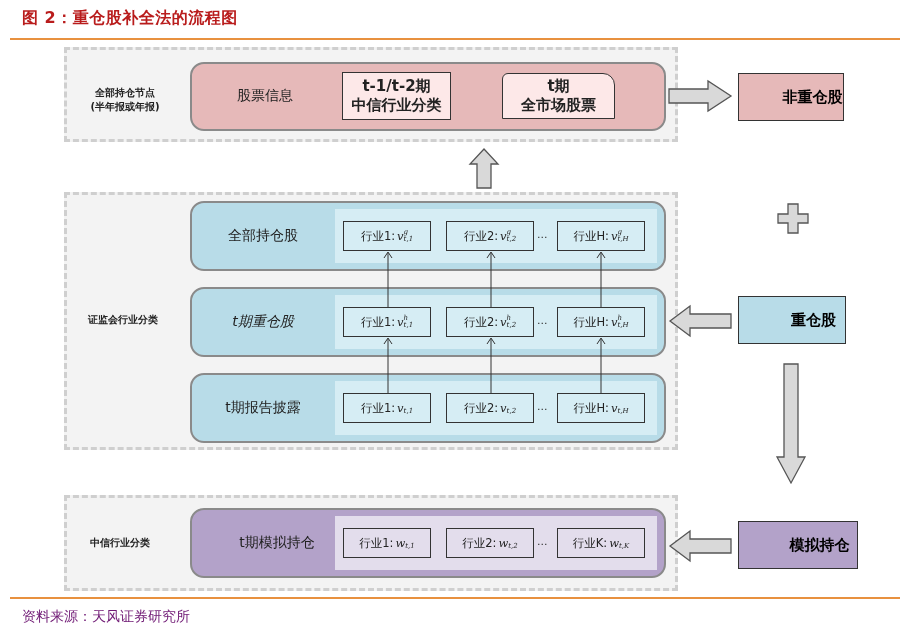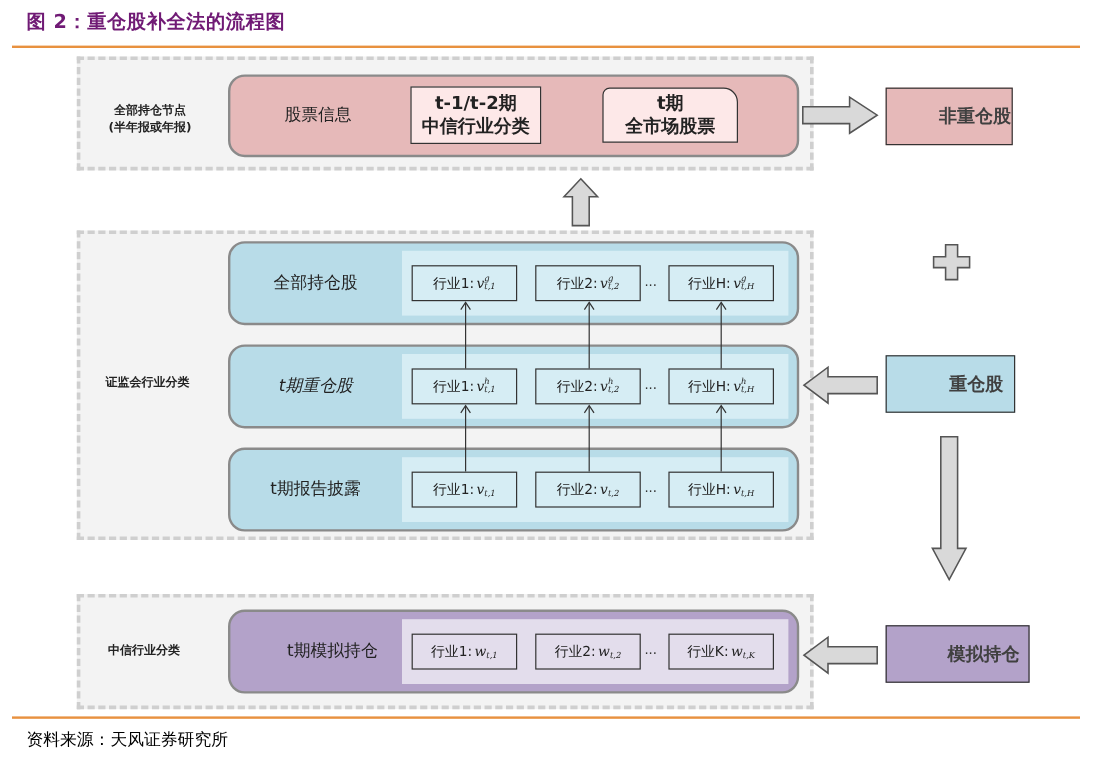--- a/index.html
+++ b/index.html
@@ -1,21 +1,21 @@
 <!DOCTYPE html>
 <html><head>
 <meta charset="utf-8">
 <style>
   * { box-sizing: border-box; margin: 0; padding: 0; }
   body { width: 914px; height: 637px; background: #ffffff; position: relative; overflow: hidden;
          font-family: "DejaVu Sans", "Liberation Sans", sans-serif; color: #222; }
   .abs { position: absolute; }
-  .fig-title { left: 22px; top: 8px; font-size: 16px; font-weight: bold; color: #701a75; letter-spacing: 0.5px; }
+  .fig-title { left: 22px; top: 8px; font-size: 16px; font-weight: bold; color: #b91c1c; letter-spacing: 0.5px; }
   .rule { left: 10px; width: 890px; height: 2px; background: #e8913f; }
-  .source { left: 22px; top: 608px; font-size: 14px; color: #000000; }
+  .source { left: 22px; top: 608px; font-size: 14px; color: #701a75; }
 
   .group { border: 3px dashed #cfcfcf; background: #f3f3f3; }
   .group-label { font-size: 10px; color: #222; text-align: center; line-height: 14px; font-weight: bold; }
 
   .band { border: 2px solid #8a8a8a; border-radius: 14px; }
   .band-pink { background: #e6b9b9; }
   .band-blue { background: #b8dce8; }
   .band-purple { background: #b3a2c9; }
   .band-label { font-size: 14px; color: #222; text-align: center; }
   .inner-light { background: #d6edf4; }
@@ -23,21 +23,21 @@
 
   .cell { border: 1.5px solid #333; background: transparent; font-size: 11.5px; color: #222;
           display: flex; align-items: center; justify-content: center; white-space: nowrap; }
   .cell .math { font-family: "DejaVu Serif", serif; font-style: italic; margin-left: 2px; }
   .subsup { display: inline-flex; flex-direction: column; line-height: 7px; vertical-align: middle; font-size: 7px; font-family: "DejaVu Serif", serif; font-style: italic; }
   .ellipsis { font-size: 11px; color: #333; }
 
   .big-box { background: #fde8e8; border: 1.5px solid #333; font-size: 15px; font-weight: bold;
              display: flex; flex-direction: column; align-items: center; justify-content: center; line-height: 19px; }
   .side-box { border: 1.5px solid #333; font-size: 15px; font-weight: bold;
-              display: flex; align-items: center; justify-content: center; color: #404040; padding-left: 43px; }
+              display: flex; align-items: center; justify-content: center; color: #000000; padding-left: 43px; }
   svg.arrow { position: absolute; overflow: visible; }
 </style>
 </head>
 <body>
 
 <div class="abs fig-title">图 2：重仓股补全法的流程图</div>
 <div class="abs rule" style="top:38px;"></div>
 
 <div class="abs group" style="left:64px; top:47px; width:614px; height:95px;"></div>
 <div class="abs group-label" style="left:70px; top:86px; width:110px;">

